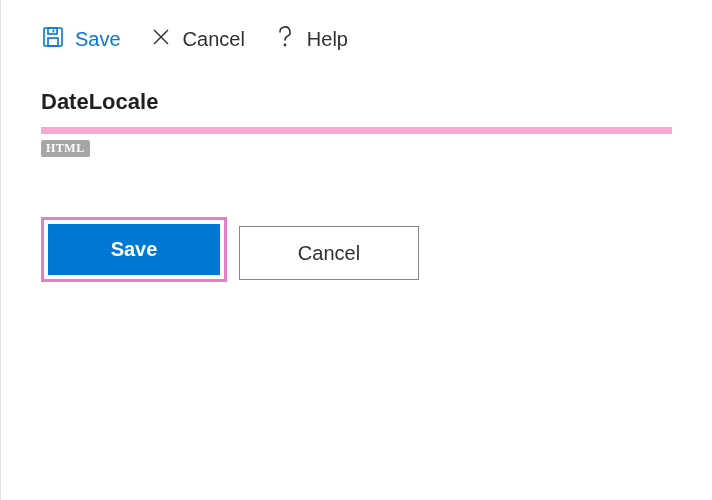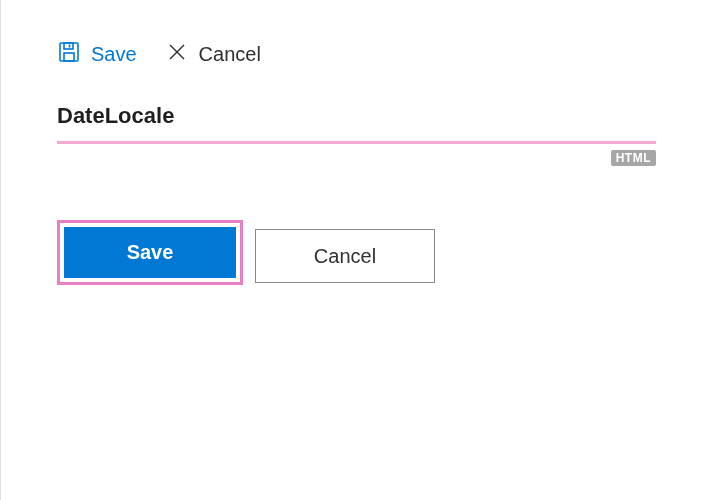--- a/index.html
+++ b/index.html
@@ -7,21 +7,21 @@
       font-family: "Segoe UI", -apple-system, BlinkMacSystemFont, sans-serif;
       background: #fff;
       color: #323130;
       width: 712px;
       height: 500px;
       padding: 0;
     }
     .container {
       border-left: 1px solid #e1e1e1;
       height: 100%;
-      padding: 16px;
+      padding: 0;
     }
     .toolbar {
       display: flex;
       align-items: center;
       gap: 28px;
       padding: 24px 40px 20px 40px;
     }
     .toolbar-btn {
       display: flex;
       align-items: center;
@@ -37,28 +37,29 @@
     .toolbar-btn.save-btn { color: #0078d4; }
     .toolbar-btn svg { flex-shrink: 0; }
     .content {
       padding: 14px 40px 0 40px;
     }
     .field-label {
       font-size: 22px;
       font-weight: 600;
       color: #201f1e;
       padding-bottom: 12px;
-      border-bottom: 3px solid #f9a8d4;
+      border-bottom: 7px solid #f9a8d4;
       margin-bottom: 0;
     }
     .badge-row {
       display: flex;
-      justify-content: flex-end;
+      justify-content: flex-start;
       margin-top: 6px;
-      margin-bottom: 8px;
+      margin-bottom: 14px;
+      font-family: Liberation Serif, serif;
     }
     .html-badge {
       background: #a6a6a6;
       color: #fff;
       font-size: 12px;
       font-weight: 700;
       letter-spacing: 0.5px;
       padding: 1px 5px;
       border-radius: 2px;
     }
@@ -127,20 +128,29 @@
     <button class="toolbar-btn">
       <span>
         <svg width="24" height="24" viewBox="0 0 24 24" fill="none" stroke="#323130" stroke-width="1.4">
           <line x1="5" y1="5" x2="19" y2="19"></line>
           <line x1="19" y1="5" x2="5" y2="19"></line>
         </svg>
       </span>
       <span>Cancel</span>
     </button>
 
+    <button class="toolbar-btn">
+      <span>
+        <svg width="24" height="26" viewBox="0 0 24 26" fill="none" stroke="#323130" stroke-width="1.6" stroke-linecap="round">
+          <path d="M7 8 a5 5 0 1 1 7 4.5 c-1.5 1 -2 2 -2 3.5"></path>
+          <circle cx="12" cy="21" r="0.6" fill="#323130"></circle>
+        </svg>
+      </span>
+      <span>Help</span>
+    </button>
   </div>
 
   <div class="content">
     <div class="field-label">DateLocale</div>
 
     <div class="badge-row">
       <span class="html-badge">HTML</span>
     </div>
 
   </div>

